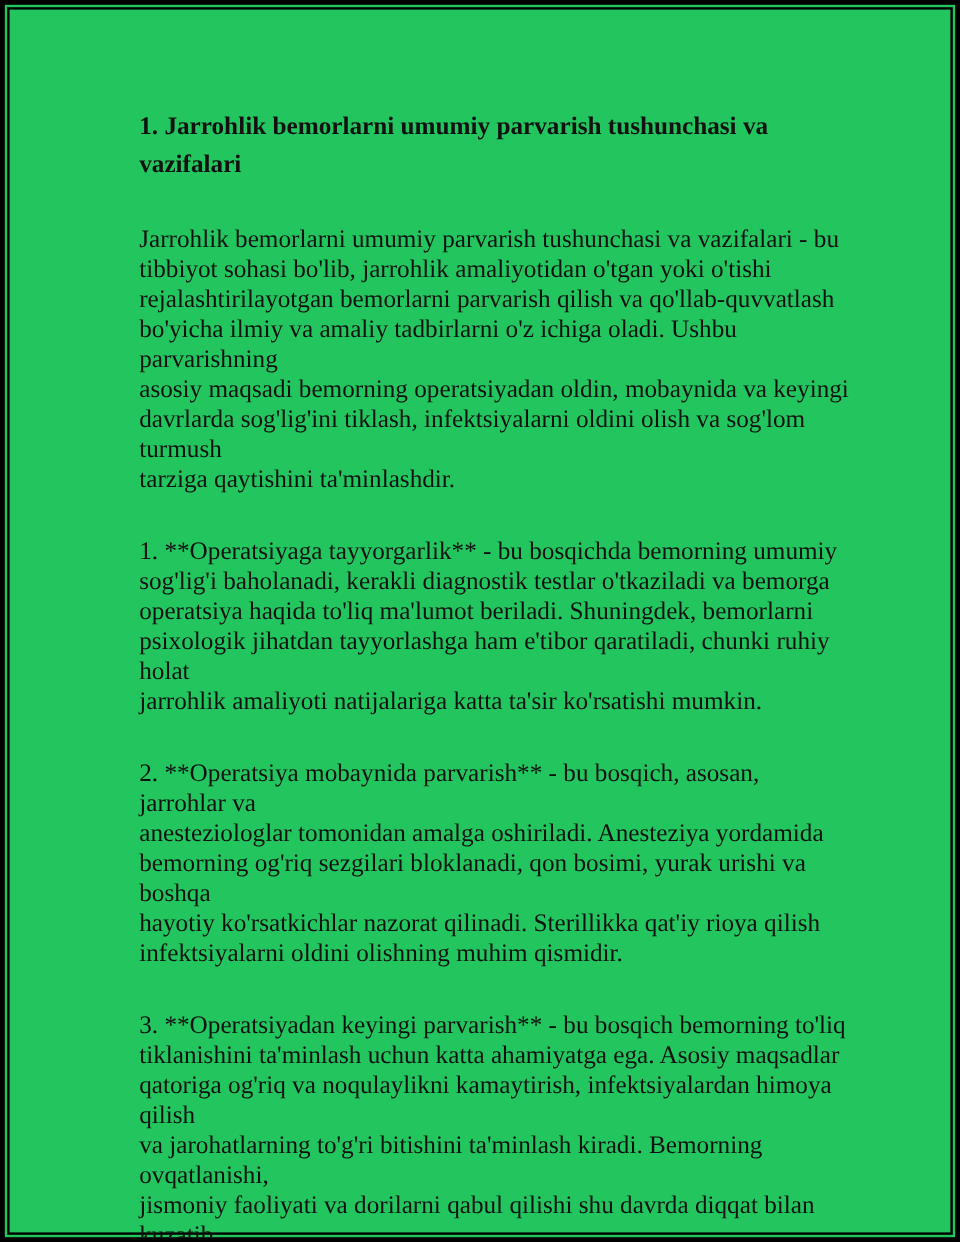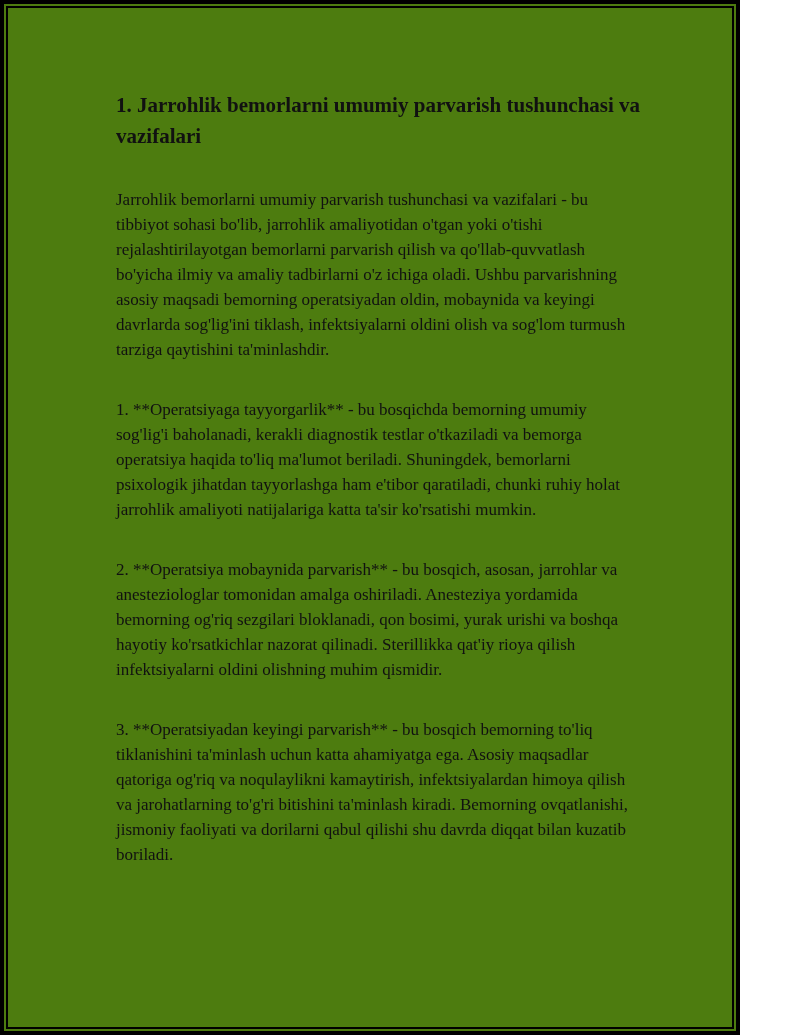--- a/index.html
+++ b/index.html
@@ -6,23 +6,23 @@
   html, body { background: #ffffff; }
   body {
     width: 800px;
     height: 1035px;
     position: relative;
     font-family: "Liberation Serif", "DejaVu Serif", serif;
   }
   .page {
     position: absolute;
     inset: 0;
-    width: 740px;
+    width: 800px;
     height: 1035px;
-    background: #4d7c0f;
+    background: #22c55e;
     border: 4px solid #000000;
     overflow: hidden;
   }
   .inner-frame {
     position: absolute;
     inset: 2px;
     border: 2px solid #000000;
     pointer-events: none;
   }
   .content {
@@ -34,21 +34,21 @@
   }
   .doc-title {
     font-size: 21px;
     line-height: 31px;
     font-weight: bold;
     white-space: pre-line;
     margin-bottom: 14px;
     color: #111111;
   }
   .doc-paragraph {
-    font-size: 17px;
+    font-size: 21px;
     line-height: 25px;
     white-space: pre-line;
     margin-bottom: 19px;
     color: #111111;
     margin-top: 35px;
   }
 </style>
 </head>
 <body>
 

